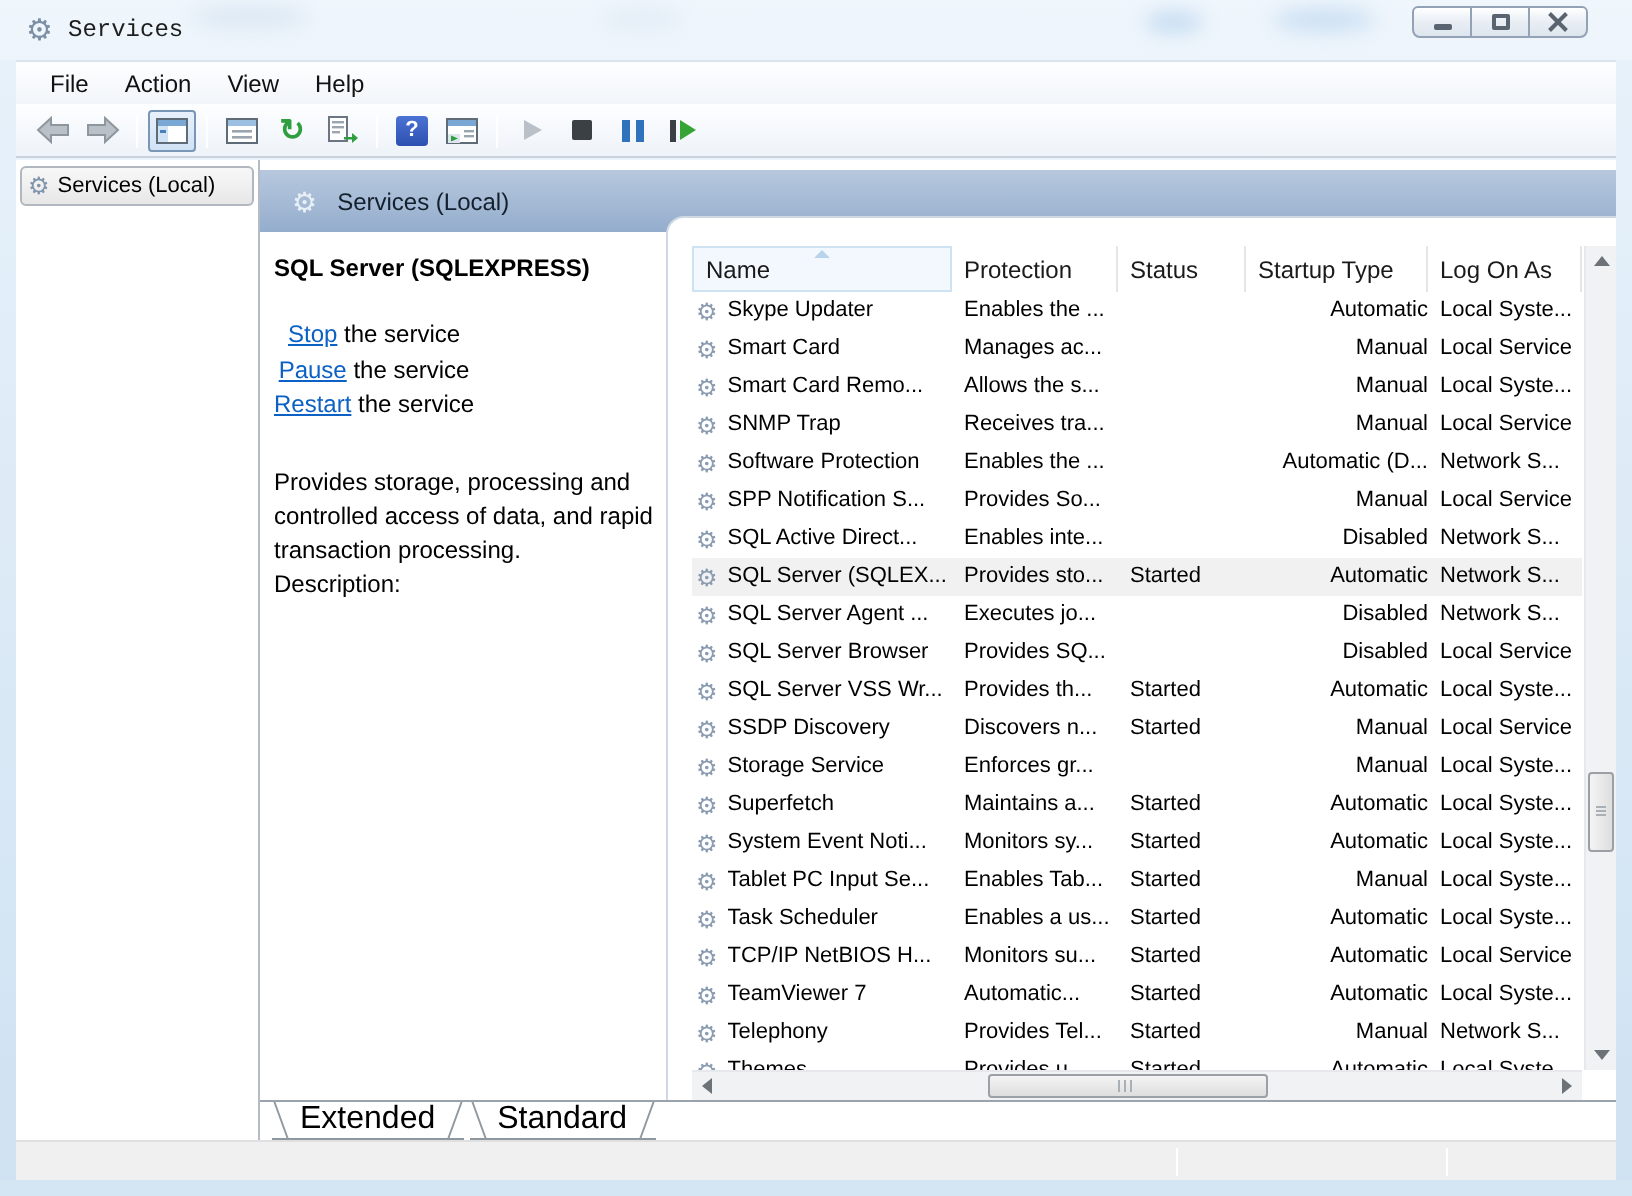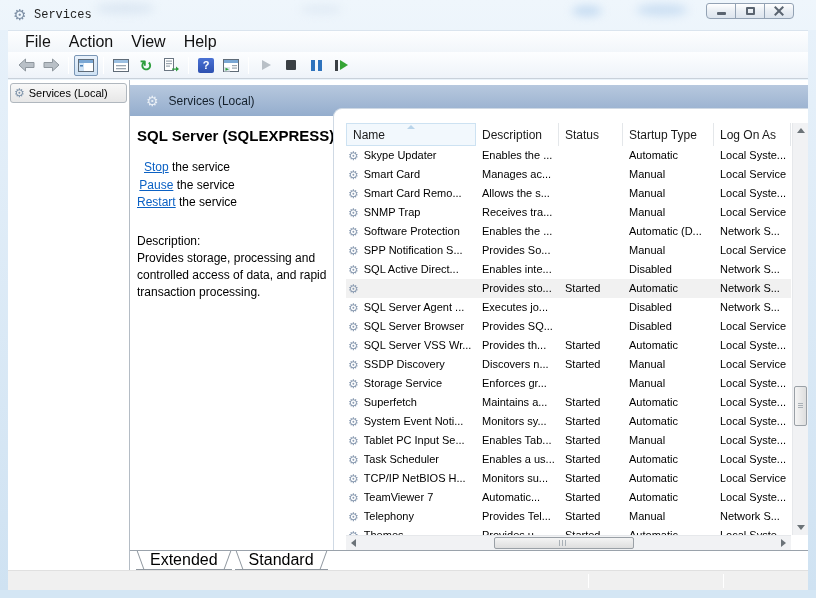--- a/index.html
+++ b/index.html
@@ -23,21 +23,21 @@
   .gl-max { width:9px; height:8px; border:2px solid #5a6470; border-radius:1px; }
   .gl-x { position:relative; width:10px; height:10px; }
   .gl-x::before,.gl-x::after { content:""; position:absolute; left:-1px; top:4px; width:12px; height:2px; background:#5a6470; }
   .gl-x::before { transform:rotate(45deg); }
   .gl-x::after { transform:rotate(-45deg); }
 
   
   .menubar { position:absolute; left:8px; top:30px; width:800px; height:22px;
              background:linear-gradient(#fdfeff,#f2f6fa); border-top:1px solid #dae4ee;
              display:flex; align-items:center; padding-left:8px; }
-  .menu-item { padding:3px 9px; font-size:16px; color:#111; }
+  .menu-item { padding:3px 9px; font-size:12px; color:#111; }
 
   
   .toolbar { position:absolute; left:8px; top:52px; width:800px; height:27px;
              background:linear-gradient(#fdfeff,#eef3f9); border-bottom:1px solid #c9d1da;
              display:flex; align-items:center; padding-left:6px; gap:1px; }
   .tbtn { width:24px; height:21px; display:flex; align-items:center; justify-content:center; border-radius:2px; }
   .tbtn.pressed { border:1px solid #7a96b5; background:linear-gradient(#e8f1fb,#cfe2f4); }
   .tsep { width:1px; height:17px; background:#c3cbd4; border-right:1px solid #ffffff; margin:0 4px; }
   .tri-r { width:0; height:0; border-top:5px solid transparent; border-bottom:5px solid transparent; border-left:9px solid #b9c0c7; }
   .sq-stop { width:10px; height:10px; background:#3b4045; border-radius:1px; }
@@ -57,21 +57,21 @@
                font-size:11px; color:#000; border:1px solid #b0b7be; border-radius:3px;
                background:linear-gradient(#f8f8f8,#e7e7e7); }
   .tree-gear { font-size:12px; color:#8095ab; line-height:1; }
 
   .right-panel { position:absolute; left:130px; top:80px; width:678px; height:470px; background:#fff; overflow:hidden; }
   .panel-header { position:absolute; left:0; top:5px; width:678px; height:31px;
                   background:linear-gradient(#b7c8de,#94adcd); display:flex; align-items:center;
                   padding-left:16px; gap:10px; font-size:12px; color:#14202c; }
   .header-gear { font-size:14px; color:#e9eff6; line-height:1; }
 
-  .svc-title { position:absolute; left:7px; top:47px; font-size:15px; font-weight:bold; color:#000; }
+  .svc-title { position:absolute; left:7px; top:47px; font-size:12px; font-weight:bold; color:#000; }
   .svc-actions { position:absolute; left:7px; top:79px; font-size:12px; line-height:17.5px; color:#000;text-align:center; }
   .svc-actions a { color:#0b61c4; text-decoration:underline; cursor:pointer; }
   .svc-desc { position:absolute; left:7px; top:153px; width:208px; font-size:12px; line-height:17px; color:#000; }
 
   
   .table-box { position:absolute; left:203px; top:28px; width:475px; height:442px; background:#fff;
                border-top:1px solid #cfd9e4; border-left:1px solid #cfd9e4; border-top-left-radius:9px; }
   .lv-header { position:absolute; left:12px; top:14px; height:23px; display:flex; }
   .hcell { border-right:1px solid #e4e7ea; display:flex; align-items:center; padding-left:6px;
            font-size:12px; color:#1a1a1a; position:relative; background:#fff; white-space:nowrap; overflow:hidden; }
@@ -79,21 +79,21 @@
   .sort-arrow { position:absolute; top:1px; left:50%; margin-left:-4px; width:0; height:0;
                 border-left:4px solid transparent; border-right:4px solid transparent; border-bottom:4px solid #b9d4ea; }
   .w-name { width:130px; } .w-desc { width:83px; } .w-status { width:64px; } .w-startup { width:91px; } .w-logon { width:77px; }
 
   .lv-rows { position:absolute; left:12px; top:37px; width:445px; }
   .trow { display:flex; height:19px; align-items:center; }
   .trow.selected { background:#f1f1f1; }
   .trow.partial { height:9px; overflow:hidden; align-items:flex-start; }
   .cell { font-size:11px; color:#000; white-space:nowrap; overflow:hidden; padding-left:6px; height:19px; line-height:19px; }
   .c-name { width:130px; display:flex; align-items:center; gap:5px; padding-left:2px; }
-  .c-desc { width:83px; } .c-status { width:64px; } .c-startup { width:91px; } .c-logon { width:77px; }
+  .c-desc { width:83px; } .c-status { width:64px; } .c-startup { width:91px;text-align:right; } .c-logon { width:77px; }
   .row-gear { color:#8b9cb2; font-size:12px; line-height:1; }
 
   
   .vscroll { position:absolute; left:458px; top:14px; width:16px; height:412px; background:#f1f2f4; border-left:1px solid #e6e8eb; }
   .vs-up { position:absolute; left:4px; top:5px; width:0; height:0; border-left:4px solid transparent; border-right:4px solid transparent; border-bottom:5px solid #6c7378; }
   .vs-down { position:absolute; left:4px; bottom:5px; width:0; height:0; border-left:4px solid transparent; border-right:4px solid transparent; border-top:5px solid #6c7378; }
   .vthumb { position:absolute; left:1px; top:263px; width:13px; height:40px;
             background:linear-gradient(90deg,#f4f4f4,#dedede); border:1px solid #9aa0a6; border-radius:2px; }
   .vthumb::after { content:""; position:absolute; left:3px; right:3px; top:16px; height:6px;
                    background:repeating-linear-gradient(#a9b0b6 0 1px, transparent 1px 2px); }
@@ -245,32 +245,32 @@
       <span>Services (Local)</span>
     </div>
 
     <div class="svc-title">SQL Server (SQLEXPRESS)</div>
     <div class="svc-actions">
       <div><a>Stop</a><span> the service</span></div>
       <div><a>Pause</a><span> the service</span></div>
       <div><a>Restart</a><span> the service</span></div>
     </div>
     <div class="svc-desc">
+      <div>Provides storage, processing and controlled access of data, and rapid transaction processing.</div>
       <div>Description:</div>
-      <div>Provides storage, processing and controlled access of data, and rapid transaction processing.</div>
     </div>
 
     <div class="table-box">
       <div class="lv-header">
         <div class="hcell sorted w-name">
           <span>Name</span>
           <i class="sort-arrow"></i>
         </div>
         <div class="hcell w-desc">
-            <span>Description</span>
+            <span>Protection</span>
           </div>
         <div class="hcell w-status">
             <span>Status</span>
           </div>
         <div class="hcell w-startup">
             <span>Startup Type</span>
           </div>
         <div class="hcell w-logon">
             <span>Log On As</span>
           </div>
@@ -343,20 +343,21 @@
               <span>SQL Active Direct...</span>
             </div>
             <div class="cell c-desc">Enables inte...</div>
             <div class="cell c-status"></div>
             <div class="cell c-startup">Disabled</div>
             <div class="cell c-logon">Network S...</div>
           </div>
           <div class="trow selected">
             <div class="cell c-name">
               <span class="row-gear">⚙</span>
+              <span>SQL Server (SQLEX...</span>
             </div>
             <div class="cell c-desc">Provides sto...</div>
             <div class="cell c-status">Started</div>
             <div class="cell c-startup">Automatic</div>
             <div class="cell c-logon">Network S...</div>
           </div>
           <div class="trow">
             <div class="cell c-name">
               <span class="row-gear">⚙</span>
               <span>SQL Server Agent ...</span>

